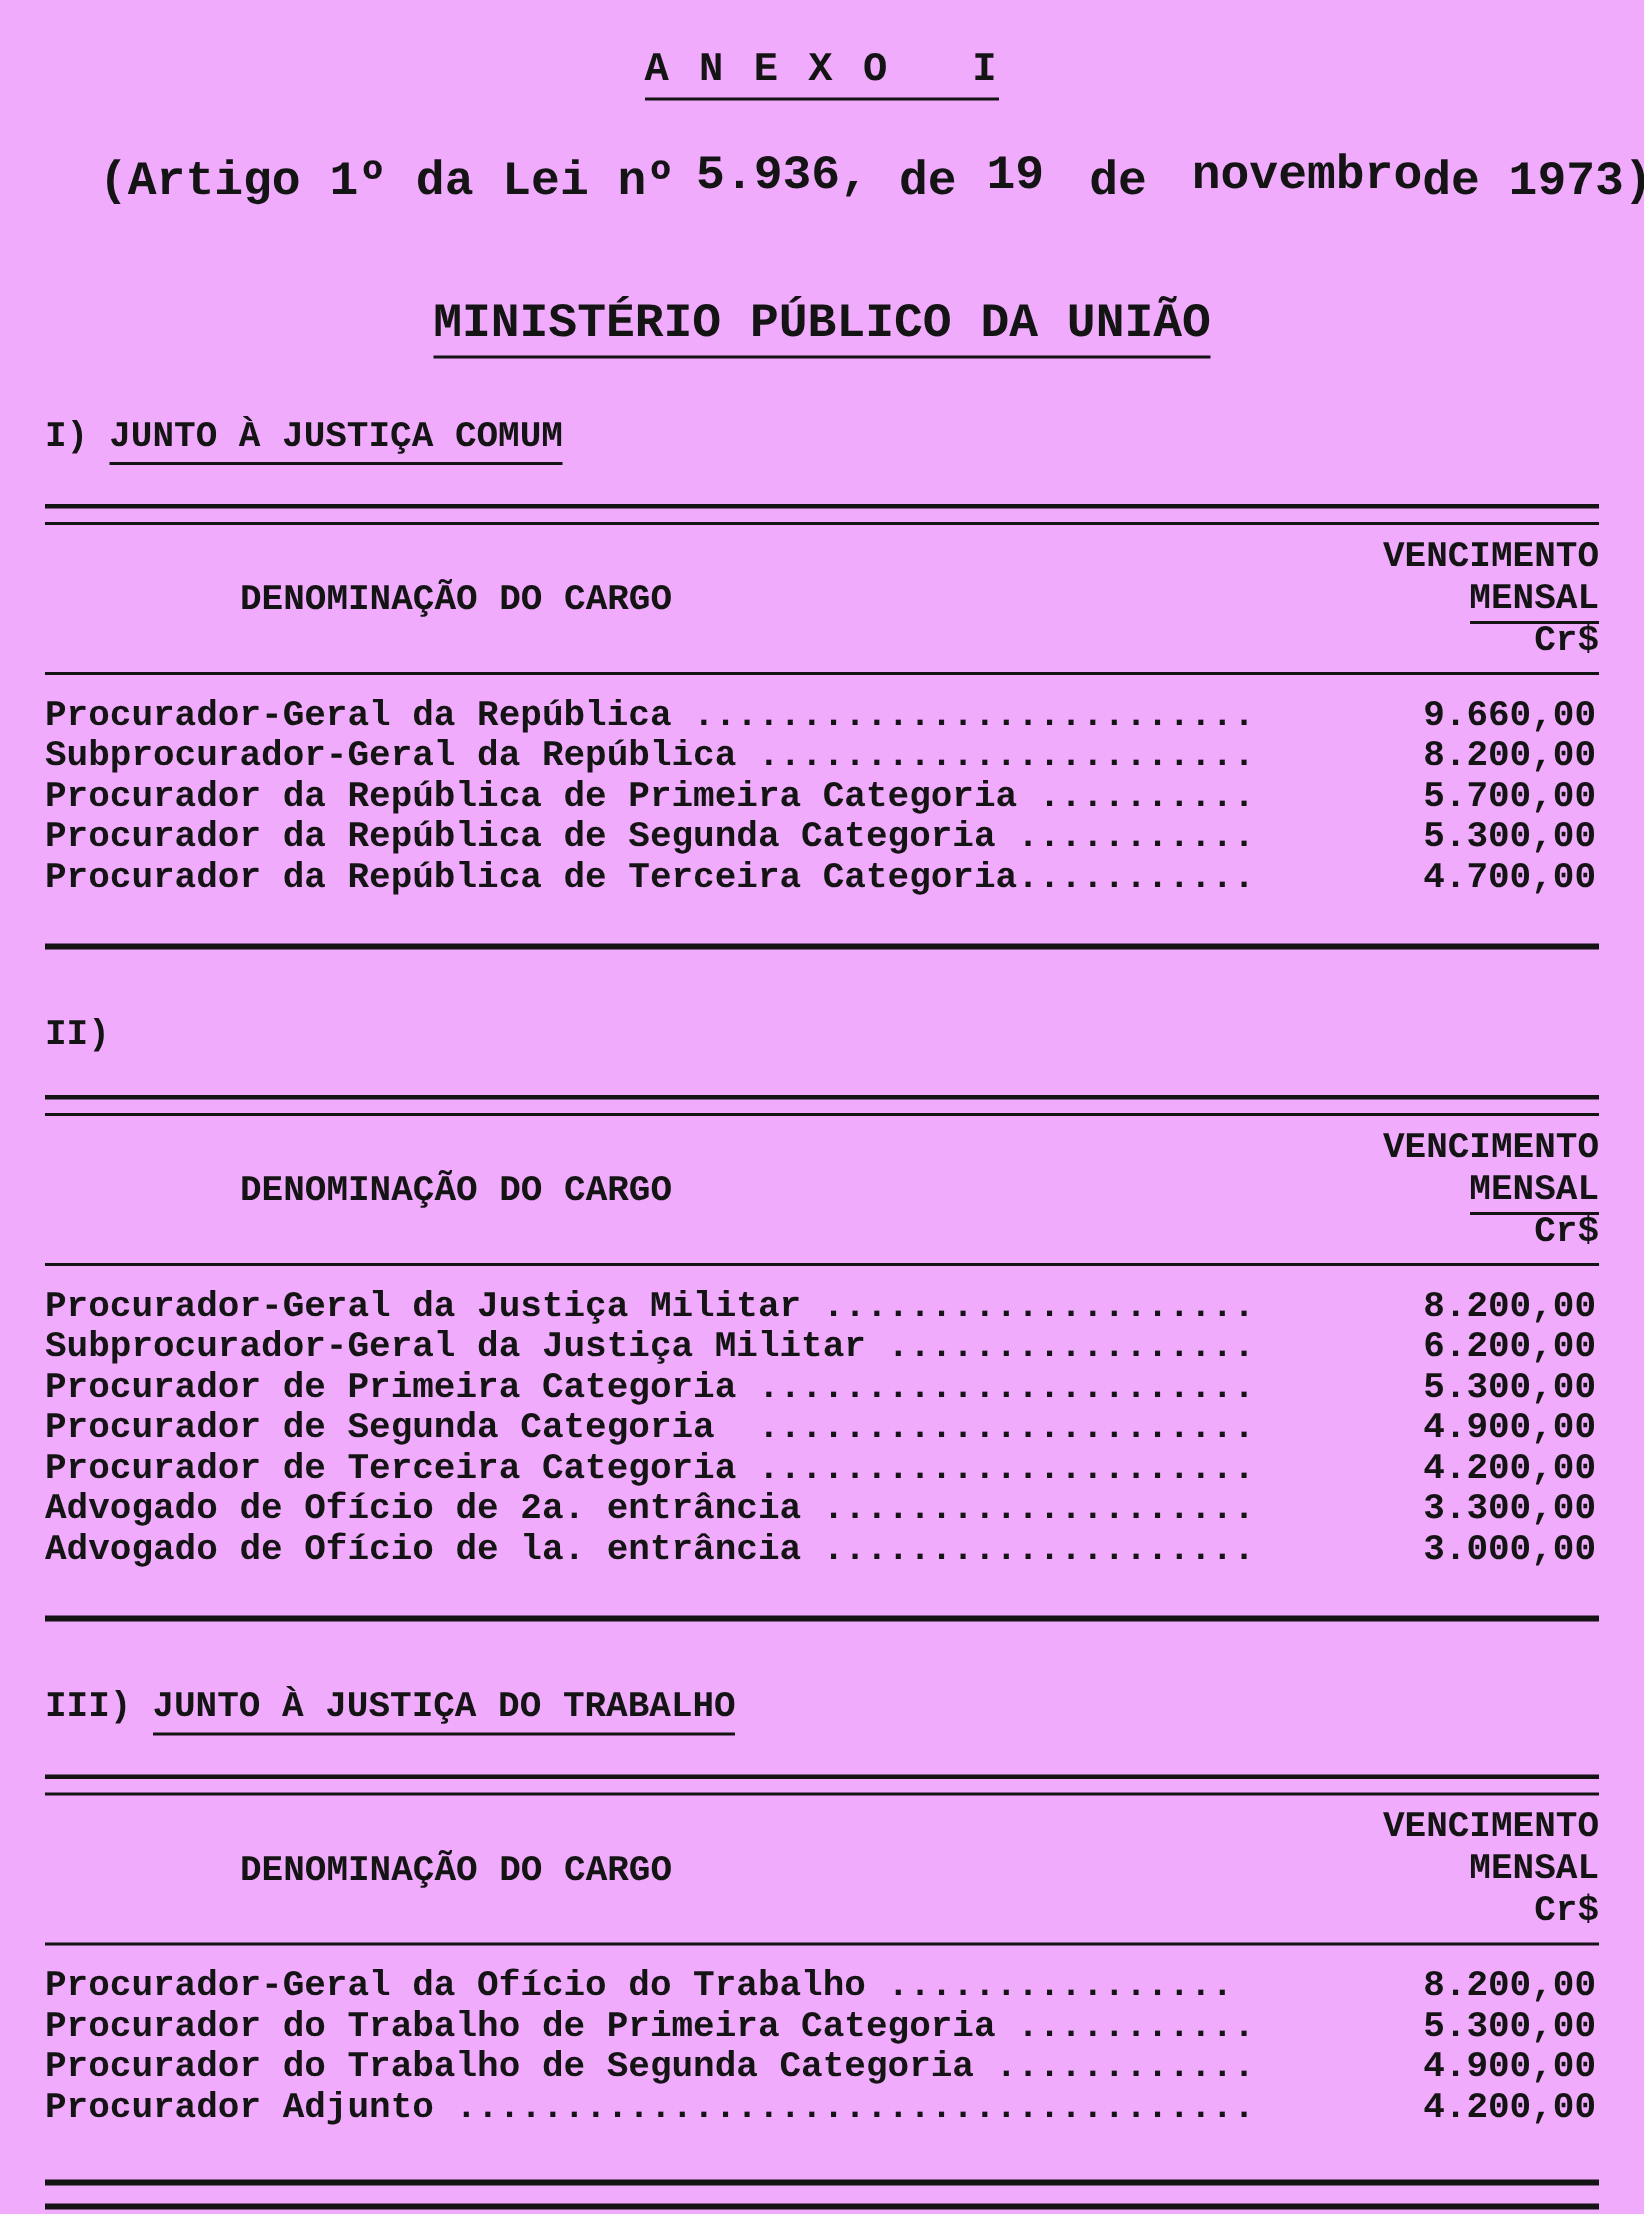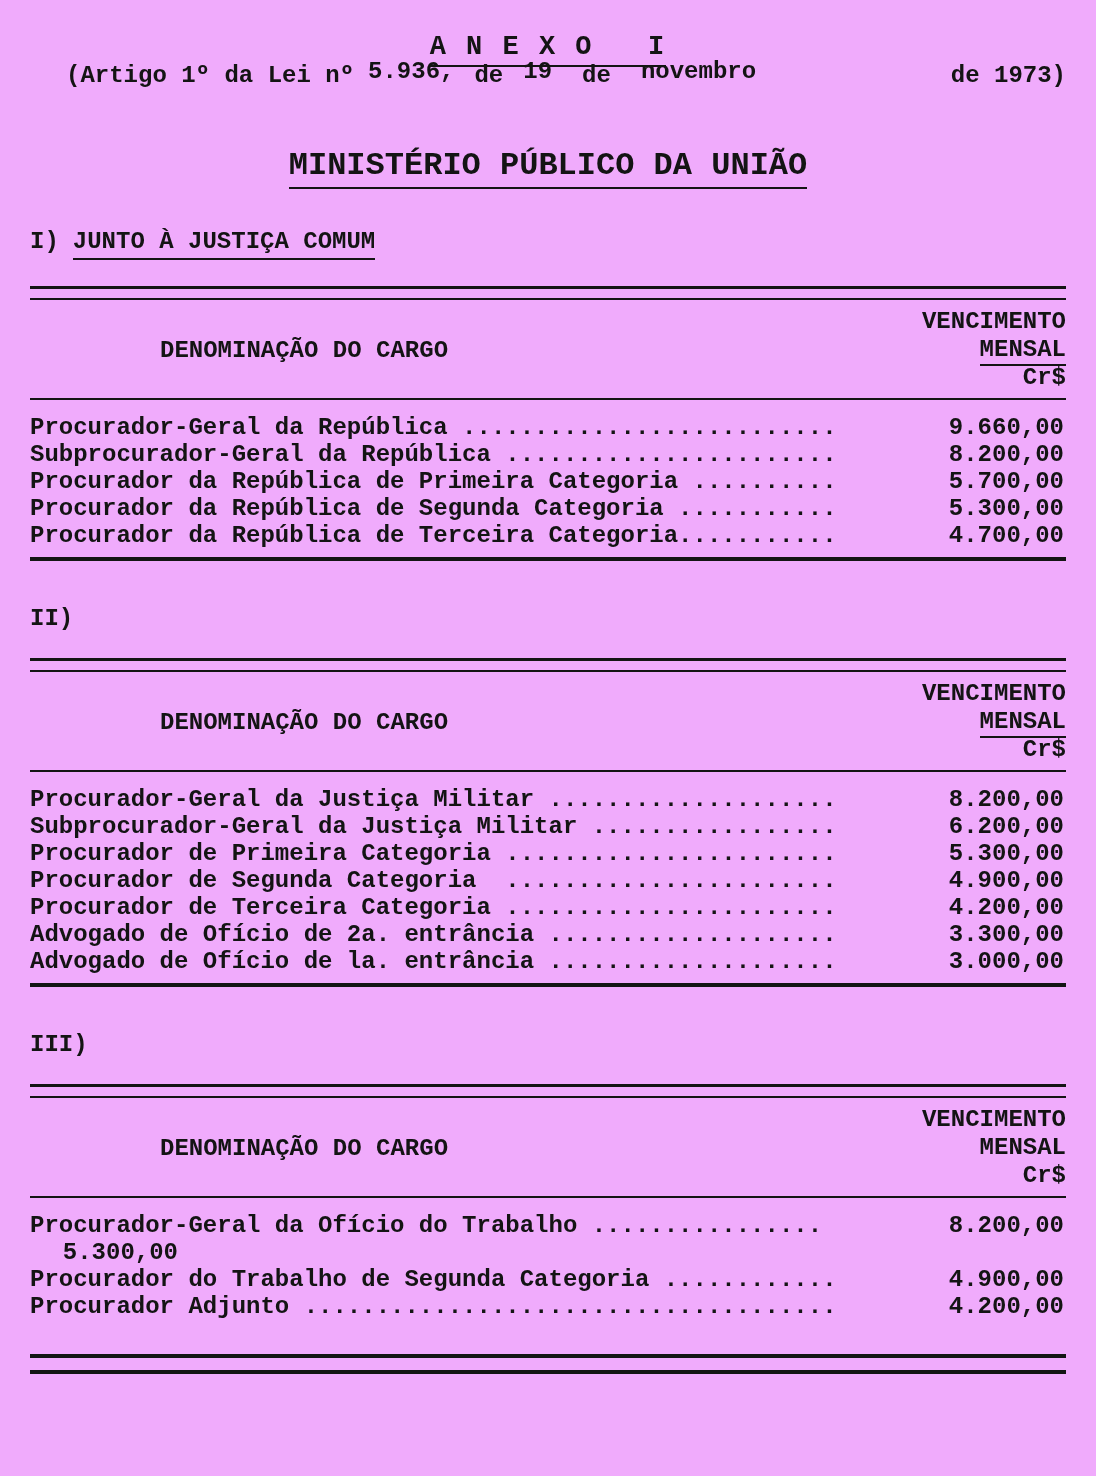--- a/index.html
+++ b/index.html
@@ -25,21 +25,22 @@
   }
   .underline {
     border-bottom: 2px solid #141414;
     padding-bottom: 3px;
   }
   .pre { white-space: pre; }
 
   .article-line {
     display: flex;
     align-items: center;
-    font-size: 24px;
+    font-size: 32px;
+    margin-top: 40px;
     padding-left: 36px;
   }
   .article-line .raised { position: relative; top: -4px; }
   .gap-s { margin-left: 14px; }
   .gap-m { margin-left: 20px; }
   .gap-l { margin-left: 30px; }
   .push-right { margin-left: auto; }
 
   .ministry {
     text-align: center;
@@ -76,21 +77,21 @@
     white-space: pre;
   }
   .th-valor {
     width: 180px;
     text-align: right;
     font-size: 24px;
     line-height: 28px;
   }
   .th-valor .underline { padding-bottom: 1px; }
 
-  .tbody { padding: 14px 0 8px 0; }
+  .tbody { padding: 14px 0 30px 0; }
   .tbody.tall { padding-bottom: 34px; }
   .trow {
     display: flex;
     justify-content: space-between;
     font-size: 24px;
     line-height: 27px;
   }
   .cargo { white-space: pre; }
   .valor {
     width: 150px;
@@ -216,20 +217,21 @@
         <span class="cargo">Advogado de Ofício de la. entrância ....................</span>
         <span class="valor">3.000,00</span>
       </div>
     </div>
 
     <div class="rule r4"></div>
   </div>
 
   <div class="section-heading">
     <span>III)</span>
+    <span class="underline">JUNTO À JUSTIÇA DO TRABALHO</span>
   </div>
 
   <div class="salary-table">
     <div class="rule r3"></div>
     <div class="rule r2 rule-gap"></div>
 
     <div class="thead">
       <div class="th-cargo">DENOMINAÇÃO DO CARGO</div>
       <div class="th-valor">
         <div>VENCIMENTO</div>
@@ -239,20 +241,21 @@
     </div>
 
     <div class="rule r2"></div>
 
     <div class="tbody tall">
       <div class="trow">
         <span class="cargo">Procurador-Geral da Ofício do Trabalho ................</span>
         <span class="valor">8.200,00</span>
       </div>
       <div class="trow">
+        <span class="cargo">Procurador do Trabalho de Primeira Categoria ...........</span>
         <span class="valor">5.300,00</span>
       </div>
       <div class="trow">
         <span class="cargo">Procurador do Trabalho de Segunda Categoria ............</span>
         <span class="valor">4.900,00</span>
       </div>
       <div class="trow">
         <span class="cargo">Procurador Adjunto .....................................</span>
         <span class="valor">4.200,00</span>
       </div>

